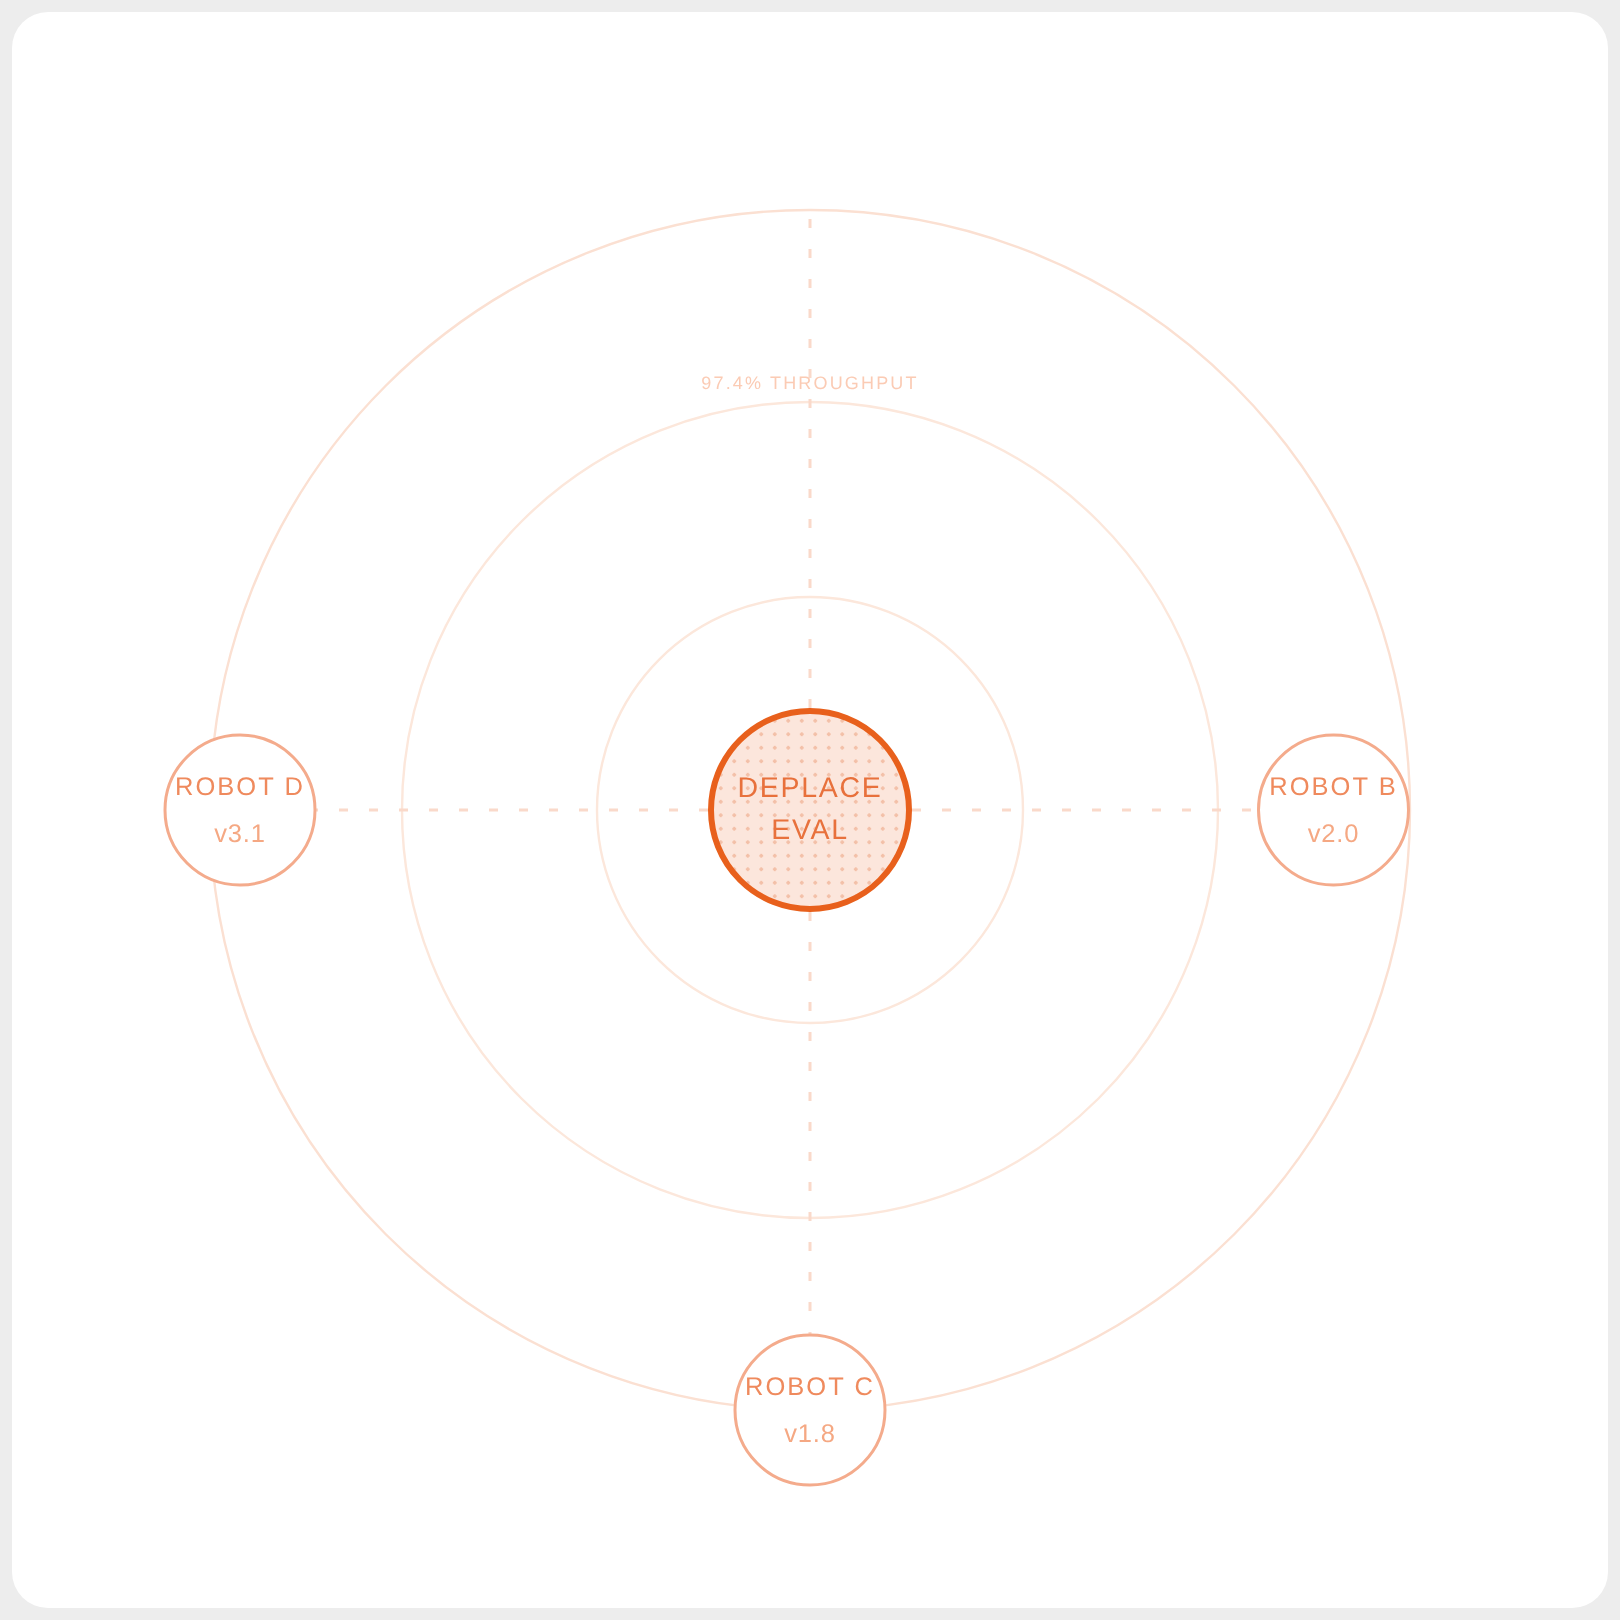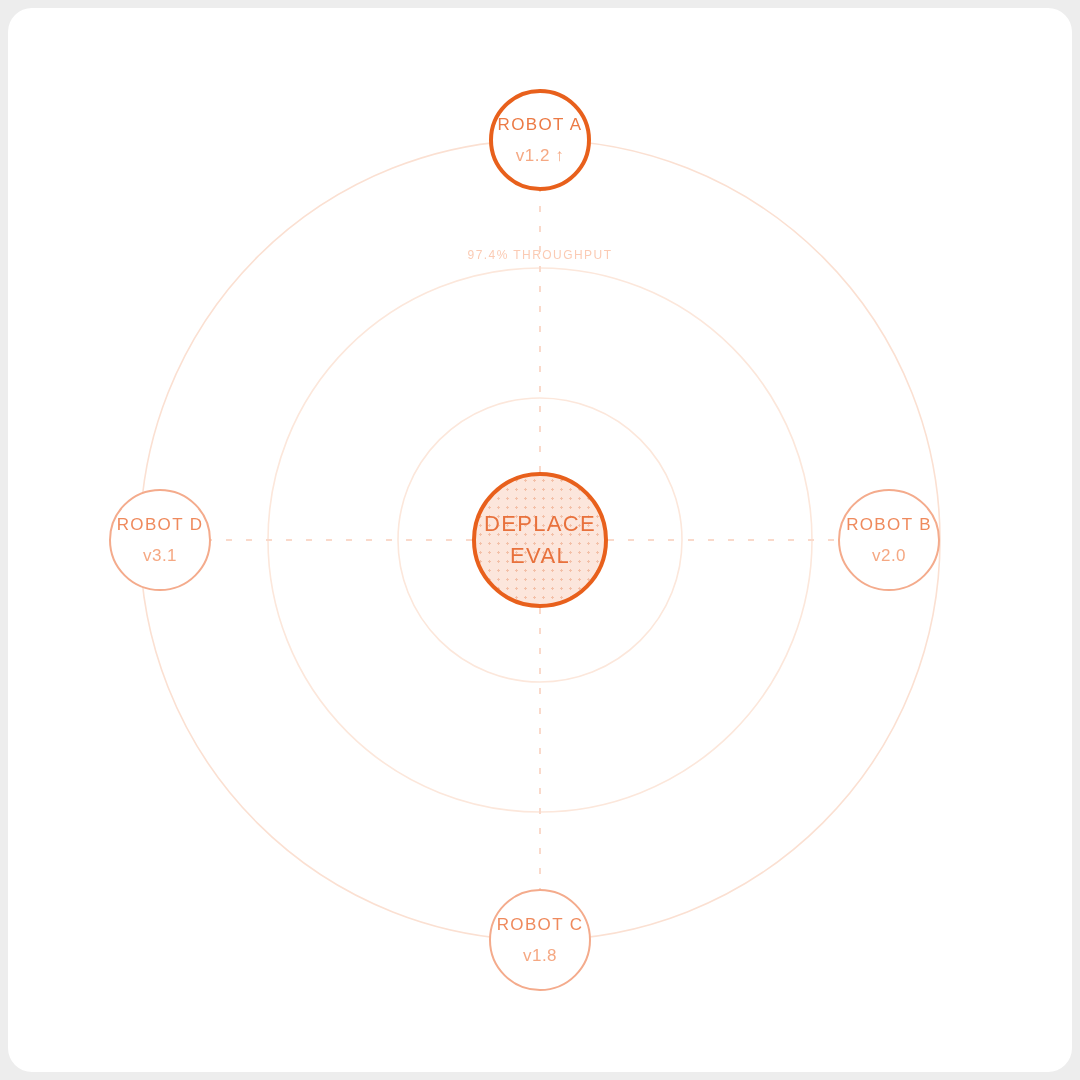--- a/index.html
+++ b/index.html
@@ -80,21 +80,21 @@
     top: 472px;
     width: 136px;
     height: 136px;
     border: 4px solid #e8601c;
     background-color: #fce6dc;
     background-image: radial-gradient(#f3c0a8 1.1px, transparent 1.2px);
     background-size: 9px 9px;
   }
 
   .hub .node-label {
-    font-size: 22px;
+    font-size: 19px;
     color: #e8713c;
     letter-spacing: 0.06em;
     line-height: 1.45;
   }
 
   
   .sat {
     width: 102px;
     height: 102px;
   }
@@ -155,24 +155,20 @@
     </svg>
   </div>
 
   <div class="ring-annotation">97.4% THROUGHPUT</div>
 
   <div class="node hub">
     <div class="node-label">DEPLACE</div>
     <div class="node-label">EVAL</div>
   </div>
 
-  <div class="node sat active pos-n">
-    <div class="node-label">ROBOT A</div>
-    <div class="node-sub">v1.2 ↑</div>
-  </div>
 
   <div class="node sat idle pos-e">
     <div class="node-label">ROBOT B</div>
     <div class="node-sub">v2.0</div>
   </div>
 
   <div class="node sat idle pos-s">
     <div class="node-label">ROBOT C</div>
     <div class="node-sub">v1.8</div>
   </div>

